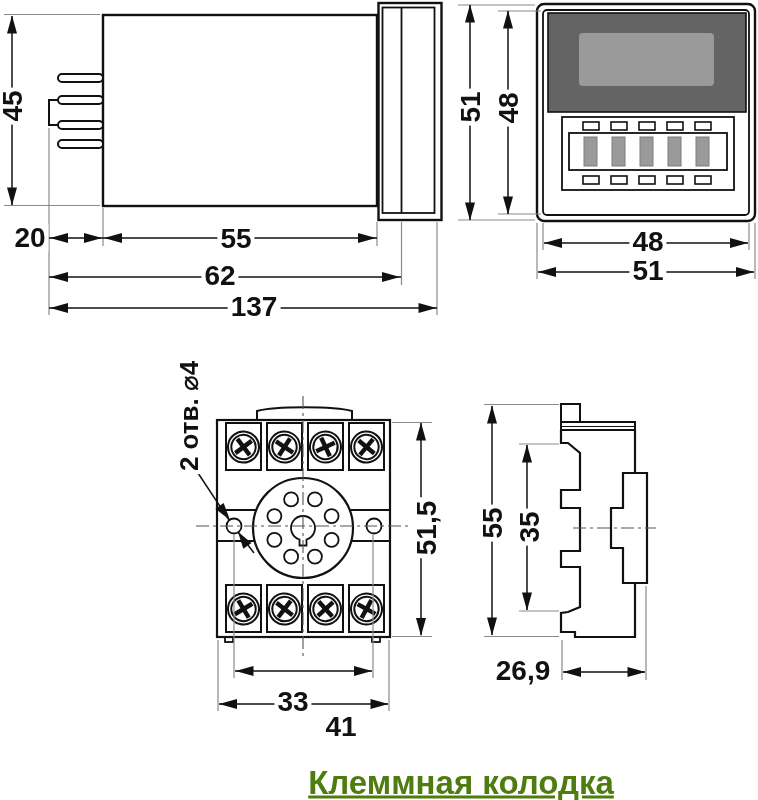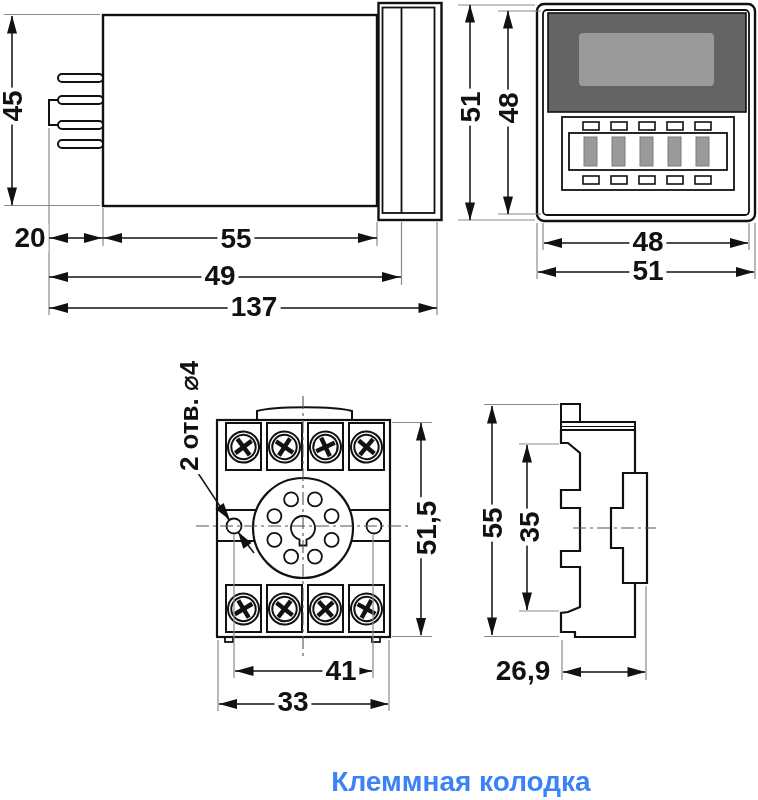--- a/index.html
+++ b/index.html
@@ -3,22 +3,22 @@
 <meta charset="utf-8">
 <style>
   html,body{margin:0;padding:0;background:#fff;}
   #canvas{position:relative;width:758px;height:800px;background:#fff;overflow:hidden;
           font-family:"Liberation Sans","DejaVu Sans",sans-serif;}
   #linework{position:absolute;left:0;top:0;}
   .dim{position:absolute;font-weight:bold;font-size:28px;color:#111;background:#fff;
        padding:0 3px;white-space:nowrap;transform:translate(-50%,-50%);line-height:1;}
   .dim.rot{transform:translate(-50%,-50%) rotate(-90deg);}
   .dim.small{font-size:26px;}
-  .caption{position:absolute;font-weight:bold;font-size:28px;color:#3b82f6;white-space:nowrap;
-           transform:translate(-50%,-50%);line-height:1;}
+  .caption{position:absolute;font-weight:bold;font-size:33px;color:#4d7c0f;white-space:nowrap;
+           transform:translate(-50%,-50%);line-height:1;text-decoration:underline;}
 </style>
 </head>
 <body>
 
 <div id="canvas">
 
 <svg id="linework" width="758" height="800" viewBox="0 0 758 800">
   <defs>
     <g id="screw">
       <circle r="15.5" fill="#fff" stroke="#111" stroke-width="2"></circle>
@@ -247,32 +247,32 @@
           <path d="M527 610.5 l-5 -18 h10 z"></path>
       <path d="M563 672 l18 -5 v10 z"></path>
           <path d="M645.5 672 l-18 -5 v10 z"></path>
     </g>
   </g>
 </svg>
 
 <span class="dim rot" style="left:13px;top:106px">45</span>
 <span class="dim" style="left:30px;top:238px">20</span>
 <span class="dim" style="left:236px;top:239px">55</span>
-<span class="dim" style="left:220px;top:276px">49</span>
+<span class="dim" style="left:220px;top:276px">62</span>
 <span class="dim" style="left:254px;top:307px">137</span>
 
 <span class="dim rot" style="left:471px;top:107px">51</span>
 <span class="dim rot" style="left:509px;top:108px">48</span>
 <span class="dim" style="left:648px;top:242px">48</span>
 <span class="dim" style="left:648px;top:271px">51</span>
 
 <span class="dim rot small" style="left:189px;top:416px">2 отв. ⌀4</span>
 <span class="dim rot" style="left:427px;top:528px">51,5</span>
 <span class="dim" style="left:293px;top:702px">33</span>
-<span class="dim" style="left:341px;top:671px">41</span>
+<span class="dim" style="left:341px;top:727px">41</span>
 
 <span class="dim rot" style="left:493px;top:523px">55</span>
 <span class="dim rot" style="left:530px;top:527px">35</span>
 <span class="dim" style="left:523px;top:671px">26,9</span>
 
 <span class="caption" style="left:461px;top:782px">Клеммная колодка</span>
 
 </div>
 
 </body></html>

